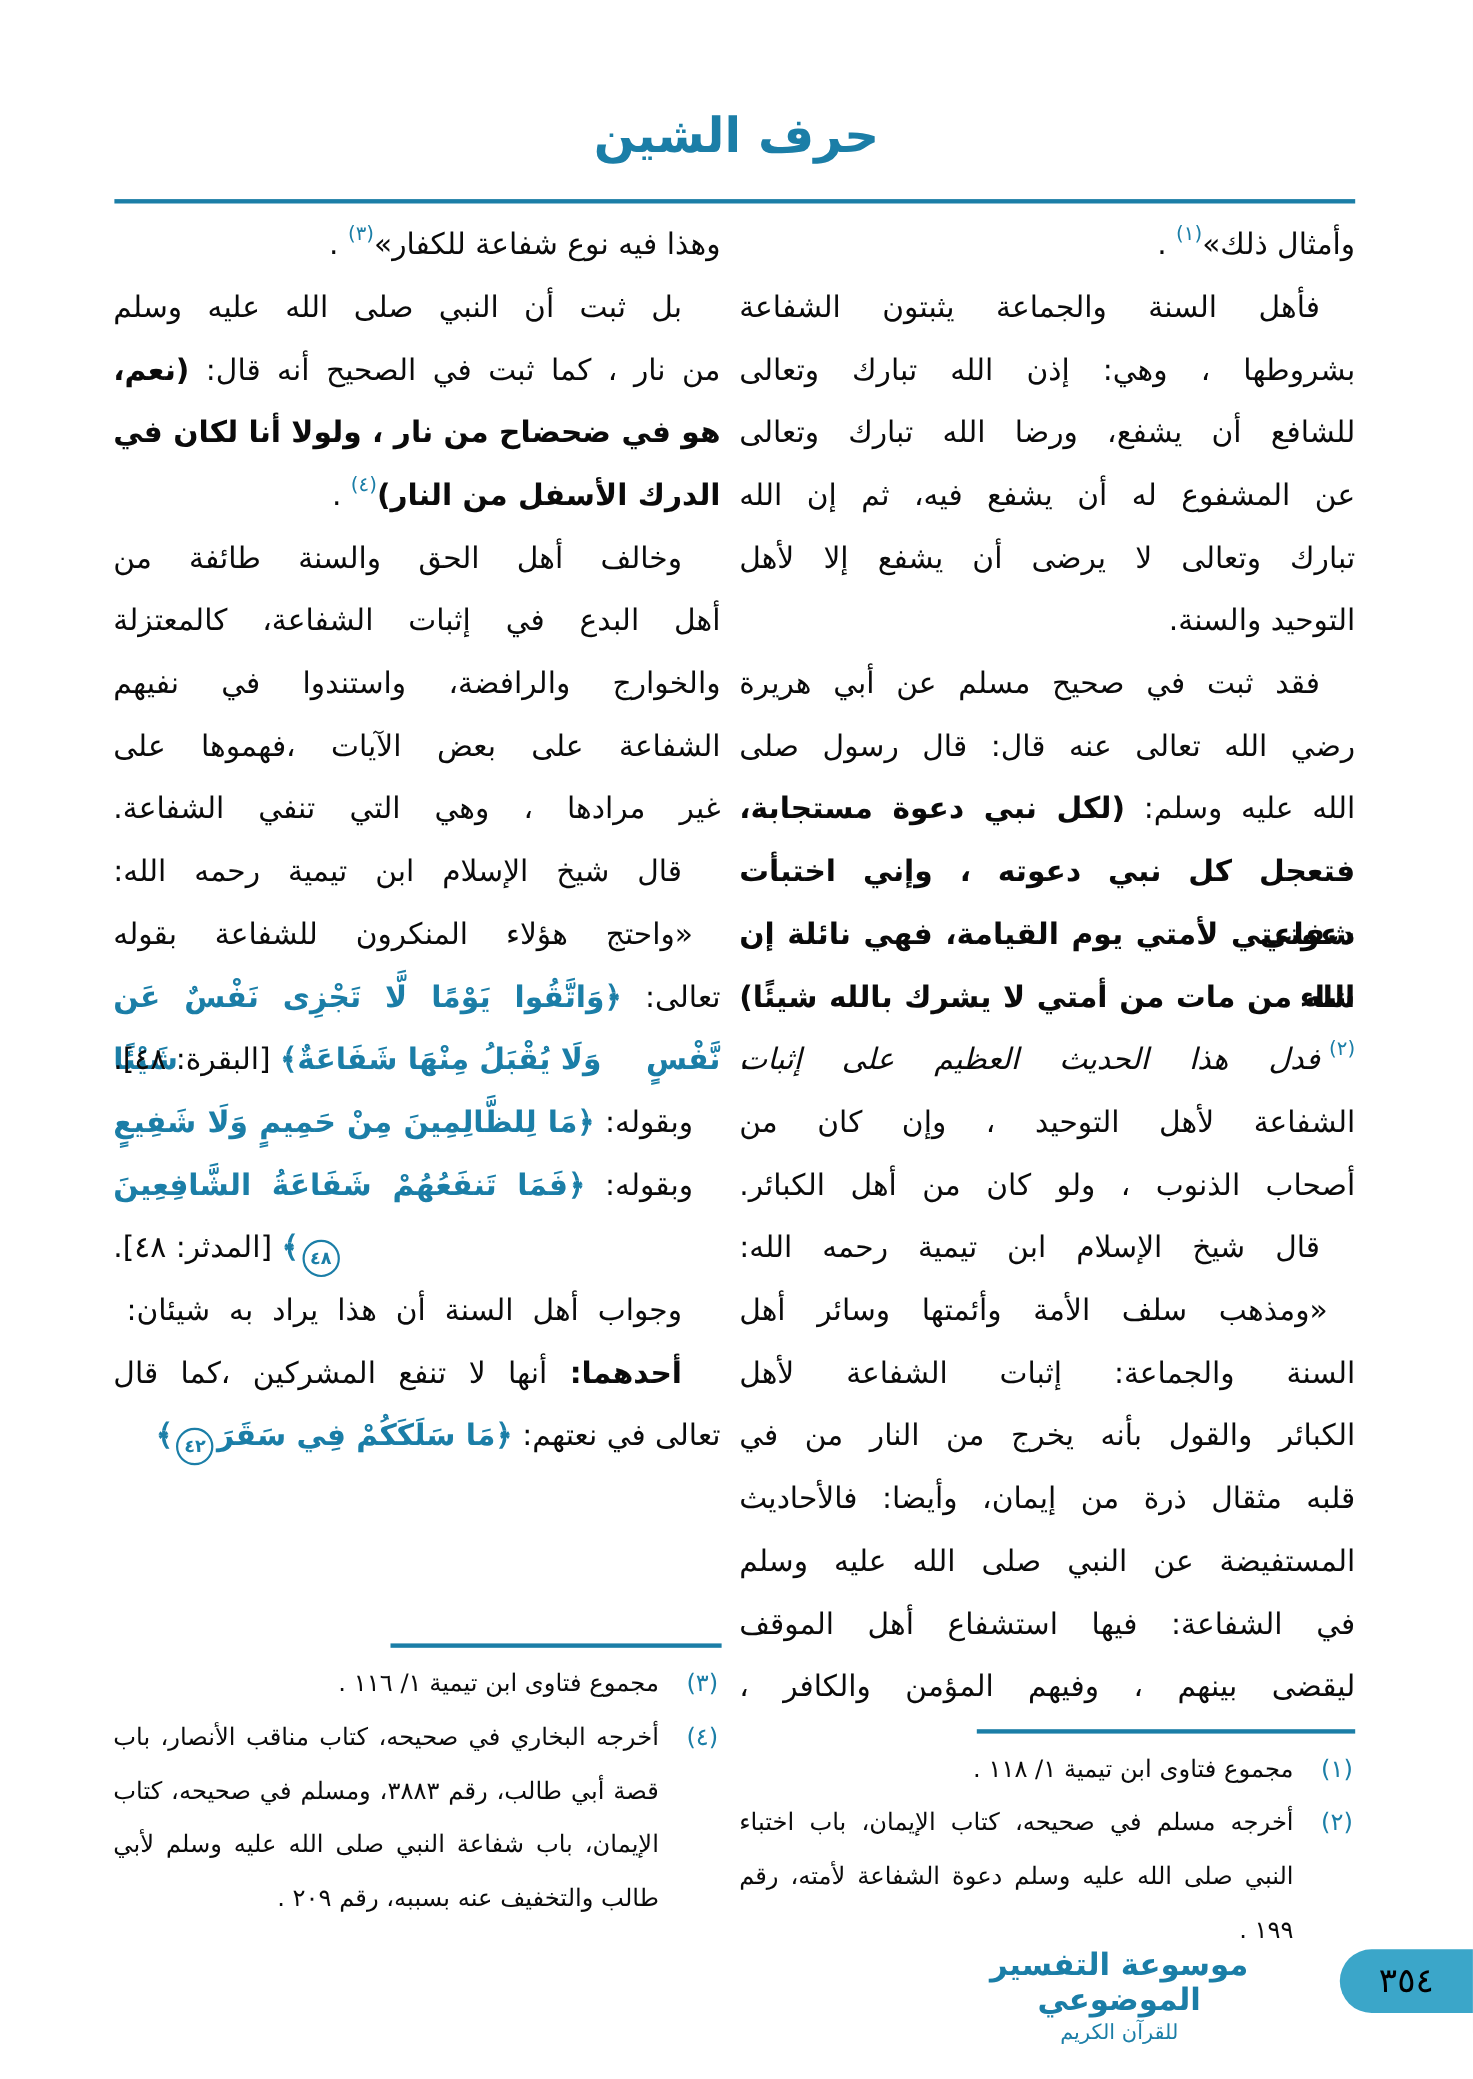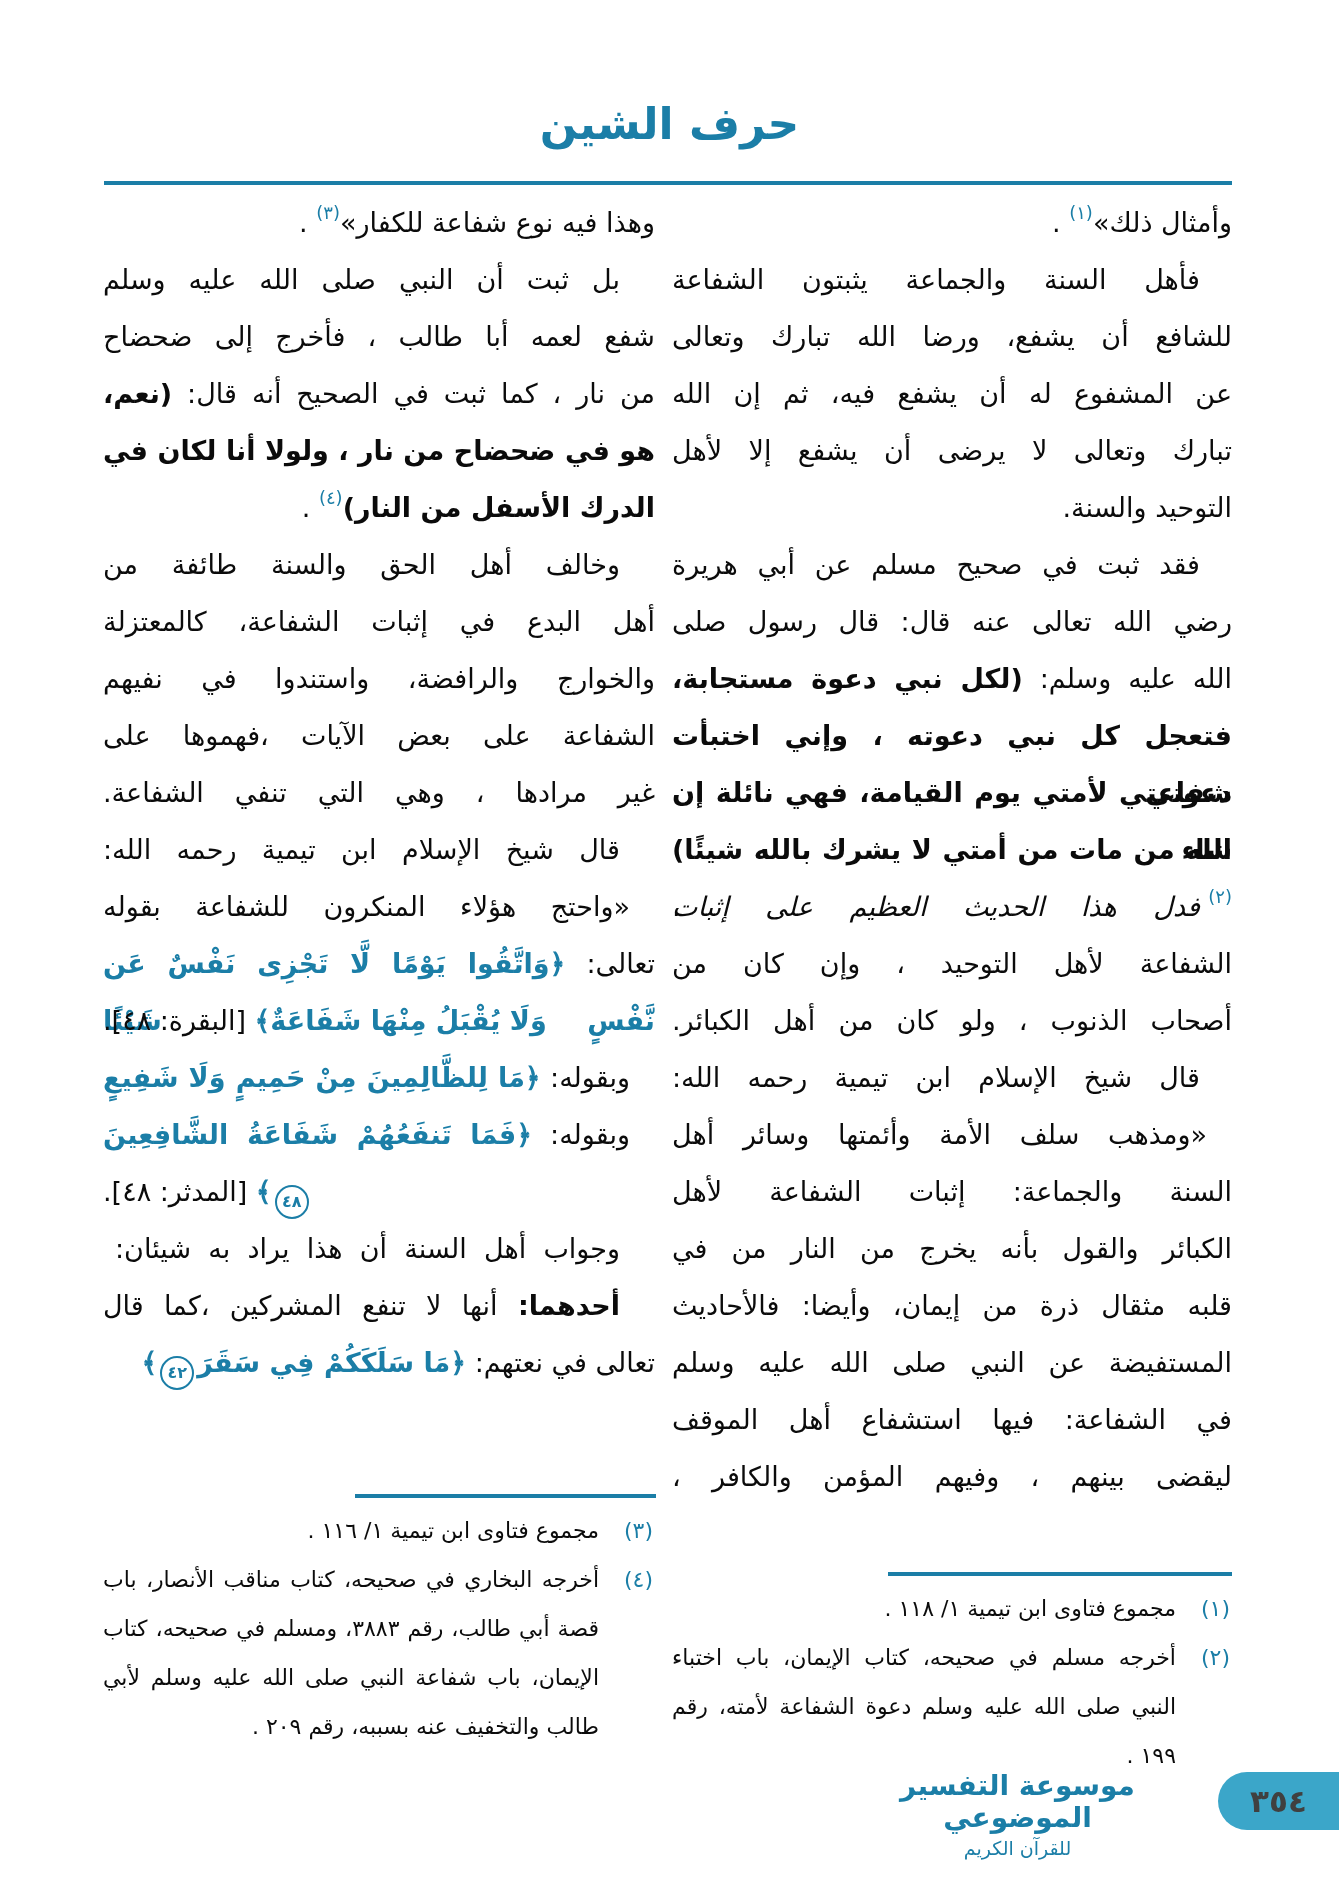--- a/index.html
+++ b/index.html
@@ -53,35 +53,36 @@
   
   #logo{
     position:absolute; top:1770px; right:199px; width:245px;
     text-align:center; color:var(--teal); line-height:1.15;
   }
   #logo .l1{font-size:28px; font-weight:bold; letter-spacing:-1px;}
   #logo .l2{font-size:19px; font-weight:normal; margin-top:4px;}
   #page-badge{
     position:absolute; top:1772px; right:0; width:121px; height:58px;
     background:var(--tealLight); border-radius:29px 0 0 29px;
-    color:#404040; font-size:31px; font-weight:bold;
+    color:#000000; font-size:31px; font-weight:normal;
     text-align:center; line-height:58px;
   }
 </style>
 </head>
 <body>
 
 <div id="page" style="--teal: #1b7ea7; --tealLight: #3ba6c9;">
 
   <div id="header-title">حرف الشين</div>
   <div id="header-rule"></div>
 
   <div id="col-right" class="col">
       <div class="ln ln-r"><span class="run-n">وأمثال ذلك»</span><span class="run-m">(١)</span><span class="run-n"> .</span></div>
       <div class="ln ln-j" style="text-indent: 32px;"><span class="run-n">فأهل السنة والجماعة يثبتون الشفاعة</span></div>
+      <div class="ln ln-j"><span class="run-n">بشروطها ، وهي: إذن الله تبارك وتعالى</span></div>
       <div class="ln ln-j"><span class="run-n">للشافع أن يشفع، ورضا الله تبارك وتعالى</span></div>
       <div class="ln ln-j"><span class="run-n">عن المشفوع له أن يشفع فيه، ثم إن الله</span></div>
       <div class="ln ln-j"><span class="run-n">تبارك وتعالى لا يرضى أن يشفع إلا لأهل</span></div>
       <div class="ln ln-r"><span class="run-n">التوحيد والسنة.</span></div>
       <div class="ln ln-j" style="text-indent: 32px;"><span class="run-n">فقد ثبت في صحيح مسلم عن أبي هريرة</span></div>
       <div class="ln ln-j"><span class="run-n">رضي الله تعالى عنه قال: قال رسول صلى</span></div>
       <div class="ln ln-j"><span class="run-n">الله عليه وسلم: </span><span class="run-b">(لكل نبي دعوة مستجابة،</span></div>
       <div class="ln ln-j"><span class="run-b">فتعجل كل نبي دعوته ، وإني اختبأت دعوتي</span></div>
       <div class="ln ln-j"><span class="run-b">شفاعتي لأمتي يوم القيامة، فهي نائلة إن شاء</span></div>
       <div class="ln ln-j"><span class="run-b">الله من مات من أمتي لا يشرك بالله شيئًا)</span><span class="run-m">(٢)</span><span class="run-n"> .</span></div>
@@ -94,21 +95,20 @@
       <div class="ln ln-j"><span class="run-n">الكبائر والقول بأنه يخرج من النار من في</span></div>
       <div class="ln ln-j"><span class="run-n">قلبه مثقال ذرة من إيمان، وأيضا: فالأحاديث</span></div>
       <div class="ln ln-j"><span class="run-n">المستفيضة عن النبي صلى الله عليه وسلم</span></div>
       <div class="ln ln-j"><span class="run-n">في الشفاعة: فيها استشفاع أهل الموقف</span></div>
       <div class="ln ln-j"><span class="run-n">ليقضى بينهم ، وفيهم المؤمن والكافر ،</span></div>
     </div>
 
   <div id="col-left" class="col">
       <div class="ln ln-r"><span class="run-n">وهذا فيه نوع شفاعة للكفار»</span><span class="run-m">(٣)</span><span class="run-n"> .</span></div>
       <div class="ln ln-j" style="text-indent: 35px;"><span class="run-n">بل ثبت أن النبي صلى الله عليه وسلم</span></div>
-      <div class="ln ln-j"><span class="run-n">شفع لعمه أبا طالب ، فأخرج إلى ضحضاح</span></div>
       <div class="ln ln-j"><span class="run-n">من نار ، كما ثبت في الصحيح أنه قال: </span><span class="run-b">(نعم،</span></div>
       <div class="ln ln-j"><span class="run-b">هو في ضحضاح من نار ، ولولا أنا لكان في</span></div>
       <div class="ln ln-r"><span class="run-b">الدرك الأسفل من النار)</span><span class="run-m">(٤)</span><span class="run-n"> .</span></div>
       <div class="ln ln-j" style="text-indent: 35px;"><span class="run-n">وخالف أهل الحق والسنة طائفة من</span></div>
       <div class="ln ln-j"><span class="run-n">أهل البدع في إثبات الشفاعة، كالمعتزلة</span></div>
       <div class="ln ln-j"><span class="run-n">والخوارج والرافضة، واستندوا في نفيهم</span></div>
       <div class="ln ln-j"><span class="run-n">الشفاعة على بعض الآيات ،فهموها على</span></div>
       <div class="ln ln-j"><span class="run-n">غير مرادها ، وهي التي تنفي الشفاعة.</span></div>
       <div class="ln ln-j" style="text-indent: 35px;"><span class="run-n">قال شيخ الإسلام ابن تيمية رحمه الله:</span></div>
       <div class="ln ln-j" style="text-indent: 25px;"><span class="run-n">«واحتج هؤلاء المنكرون للشفاعة بقوله</span></div>

